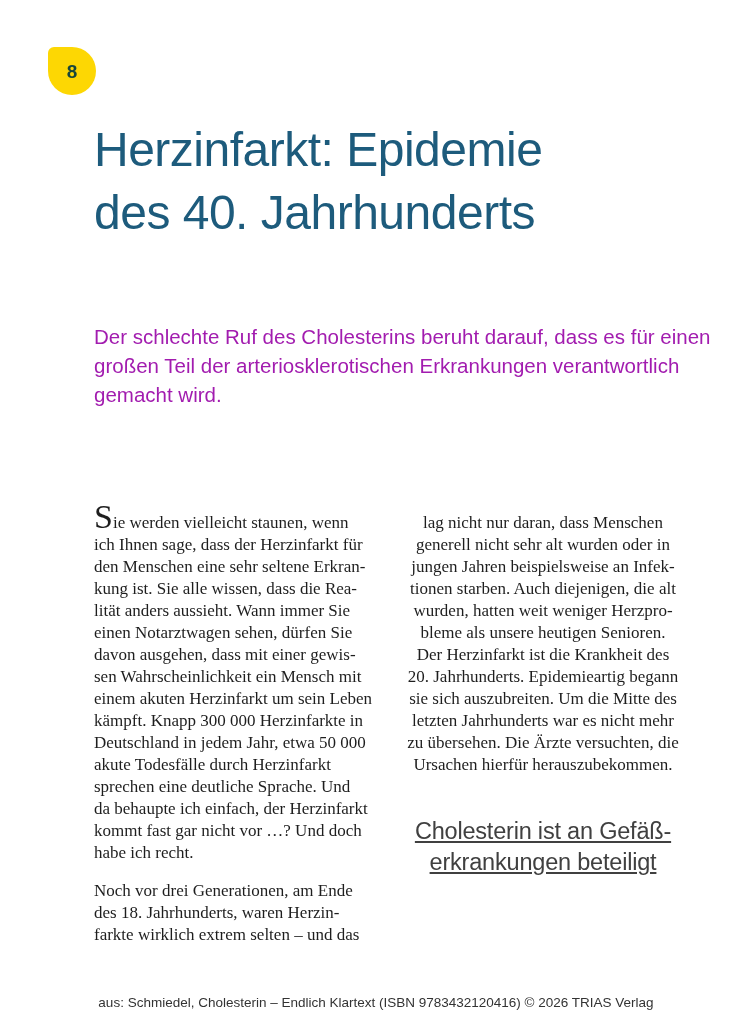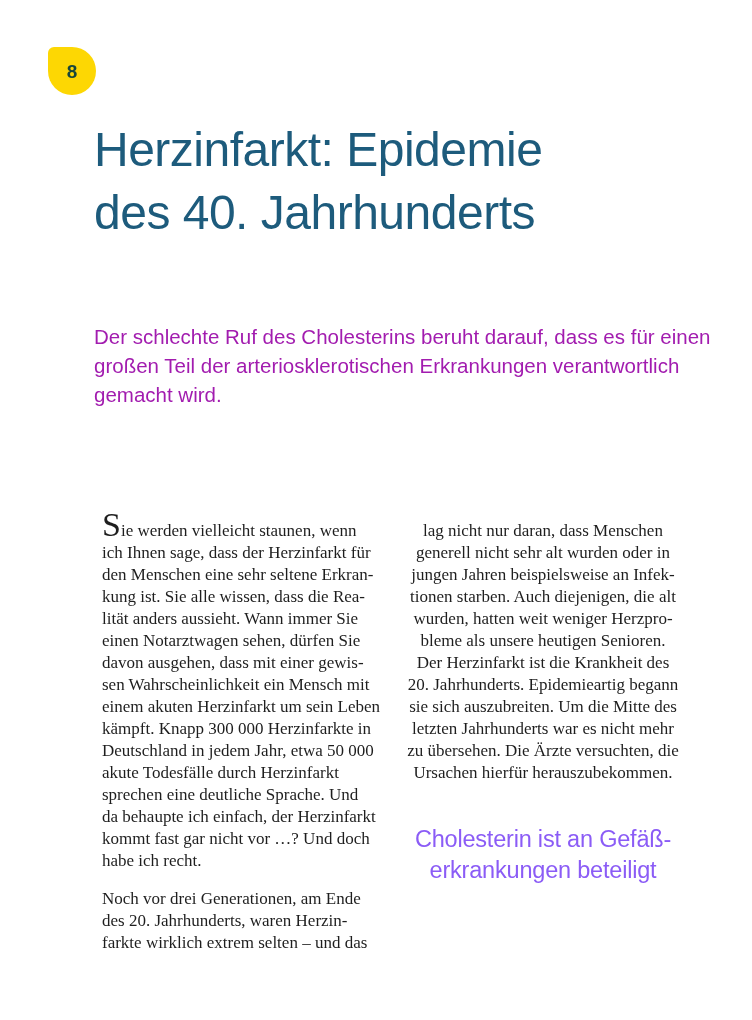--- a/index.html
+++ b/index.html
@@ -35,37 +35,38 @@
     position:absolute;left:94px;top:322px;
     margin:0;
     font:400 20.5px/29px "Liberation Sans", sans-serif;
     color:#a21caf;
     white-space:pre;
   }
   
   .col-left{position:absolute;left:94px;top:512px;width:290px;}
   .col-right{position:absolute;left:397px;top:512px;width:292px;text-align:center;}
   .body-p{
-    margin:8px;
+    margin:0;
     font:400 17px/22px "Liberation Serif", serif;
     color:#1e1e1e;
     white-space:pre;
   }
   .para2{margin-top:16px;}
   .initial{
     font-size:34px;
     line-height:0;
     color:#1e1e1e;
   }
   .subheading{
     margin:40px 0 8px 0;
     font:400 23.5px/31px "Liberation Sans", sans-serif;
     letter-spacing:-0.2px;
-    color:#8b5cf6;
+    color:#404040;
     white-space:pre;
+    text-decoration:underline;
   }
   .leadin{
     font:700 16px/22px "Liberation Sans", sans-serif;
     color:#1e6e86;
   }
   
   .footer{
     position:absolute;left:0;top:994px;width:752px;
     text-align:center;
     font:400 13.5px/18px "Liberation Sans", sans-serif;
@@ -99,35 +100,36 @@
 sen Wahrscheinlichkeit ein Mensch mit
 einem akuten Herzinfarkt um sein Leben
 kämpft. Knapp 300 000 Herzinfarkte in
 Deutschland in jedem Jahr, etwa 50 000
 akute Todesfälle durch Herzinfarkt
 sprechen eine deutliche Sprache. Und
 da behaupte ich einfach, der Herzinfarkt
 kommt fast gar nicht vor …? Und doch
 habe ich recht.</span></p>
       <p class="body-p para2">Noch vor drei Generationen, am Ende
-des 20. Jahrhunderts, waren Herzin-
+des 18. Jahrhunderts, waren Herzin-
 farkte wirklich extrem selten – und das</p>
     </div>
 
   <div class="col-right">
       <p class="body-p">lag nicht nur daran, dass Menschen
 generell nicht sehr alt wurden oder in
 jungen Jahren beispielsweise an Infek-
 tionen starben. Auch diejenigen, die alt
 wurden, hatten weit weniger Herzpro-
 bleme als unsere heutigen Senioren.
 Der Herzinfarkt ist die Krankheit des
 20. Jahrhunderts. Epidemieartig begann
 sie sich auszubreiten. Um die Mitte des
 letzten Jahrhunderts war es nicht mehr
 zu übersehen. Die Ärzte versuchten, die
 Ursachen hierfür herauszubekommen.</p>
       <h2 class="subheading">Cholesterin ist an Gefäß-
 erkrankungen beteiligt</h2>
     </div>
 
+  <div class="footer">aus: Schmiedel, Cholesterin – Endlich Klartext (ISBN 9783432120416) © 2026 TRIAS Verlag</div>
 
 </div>
 
 </body></html>

